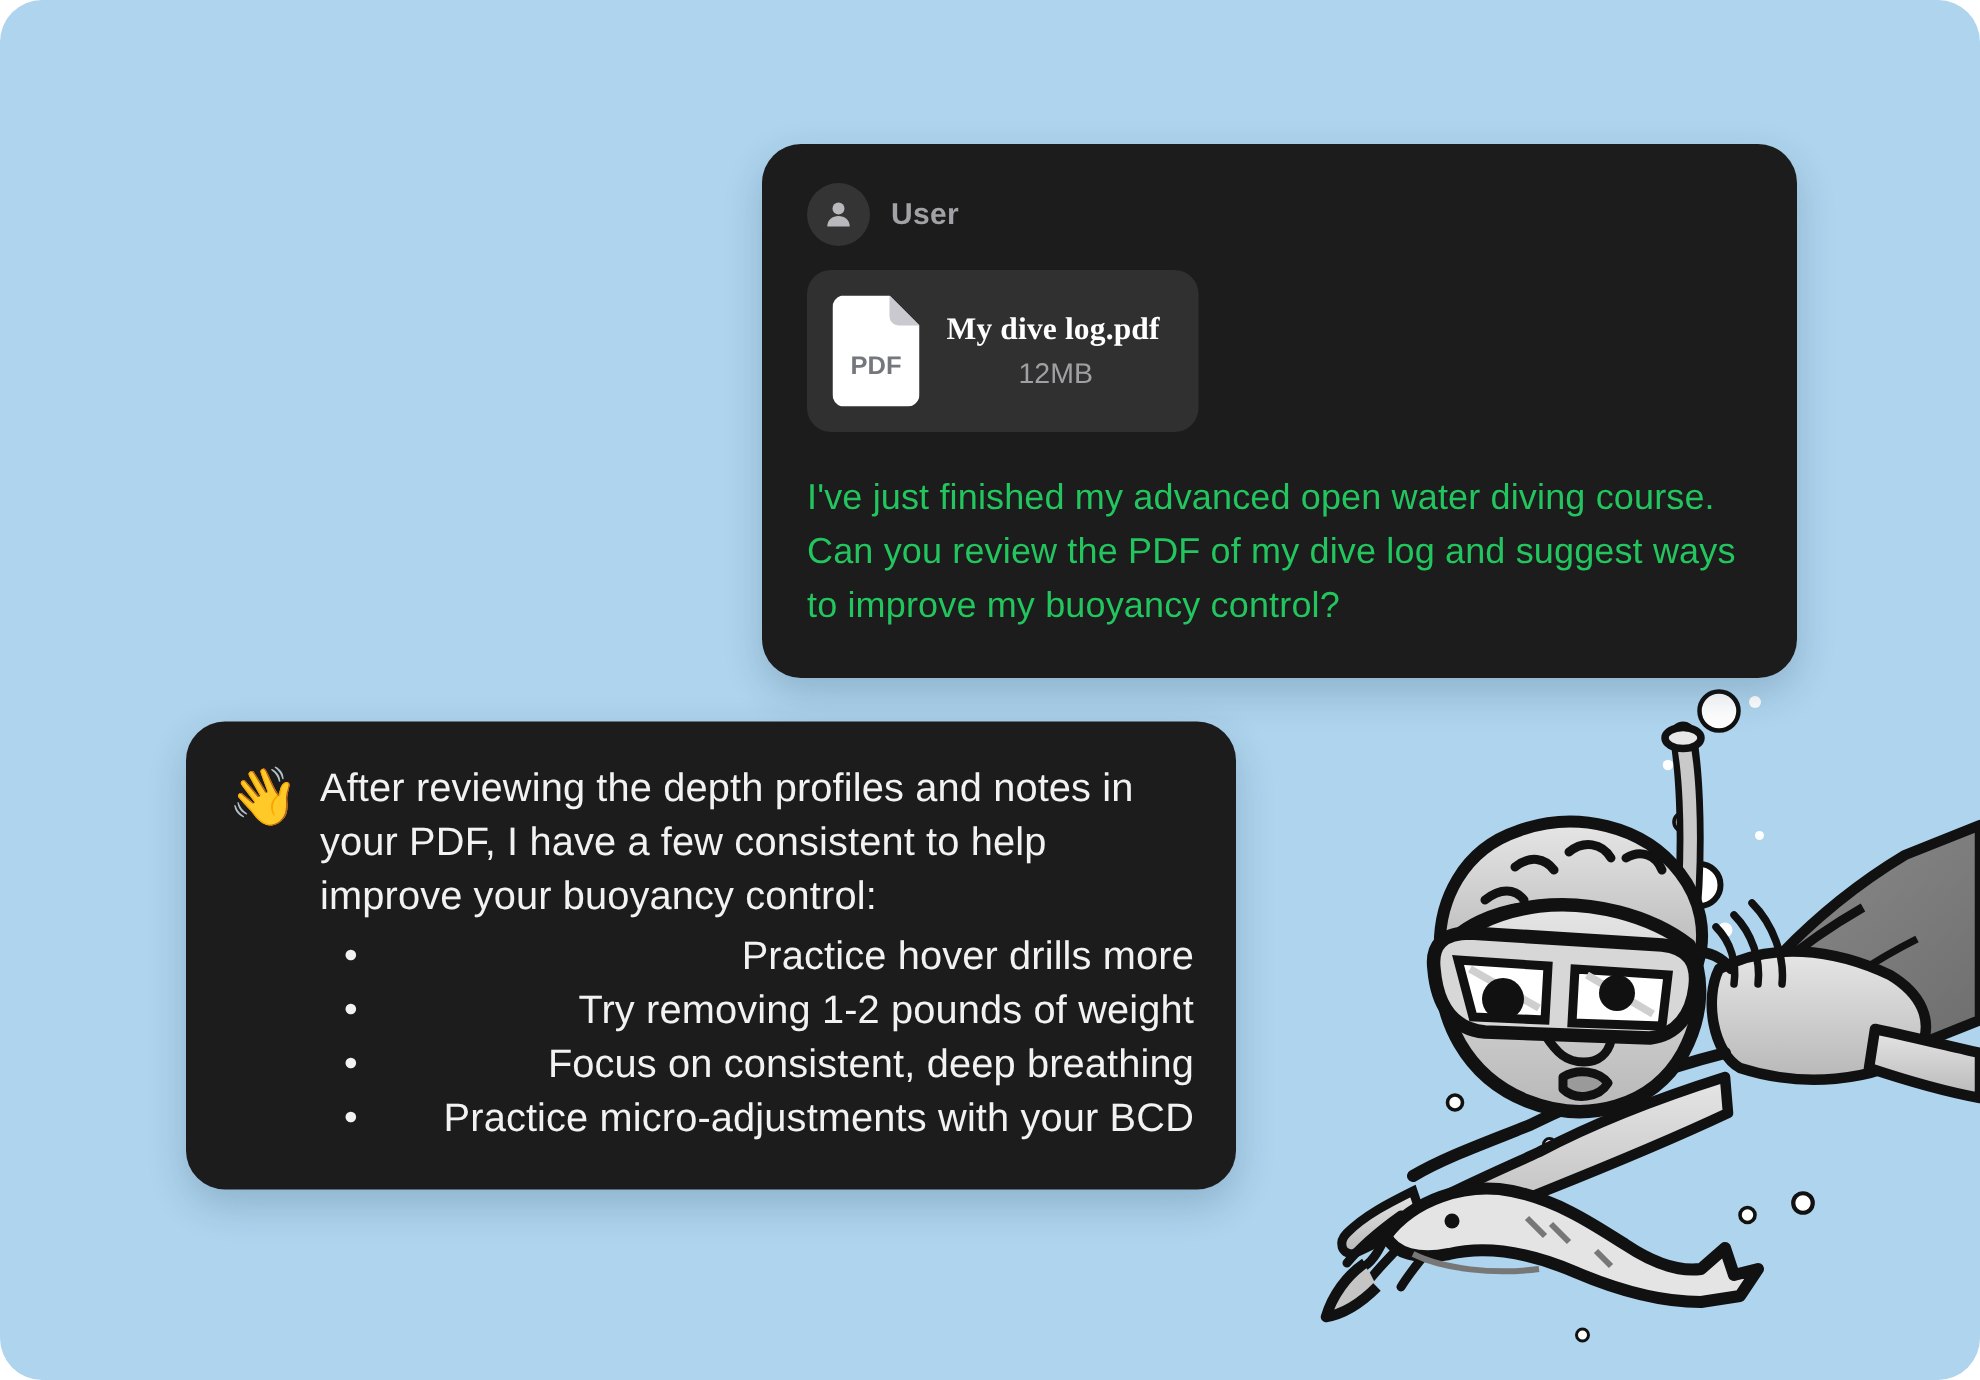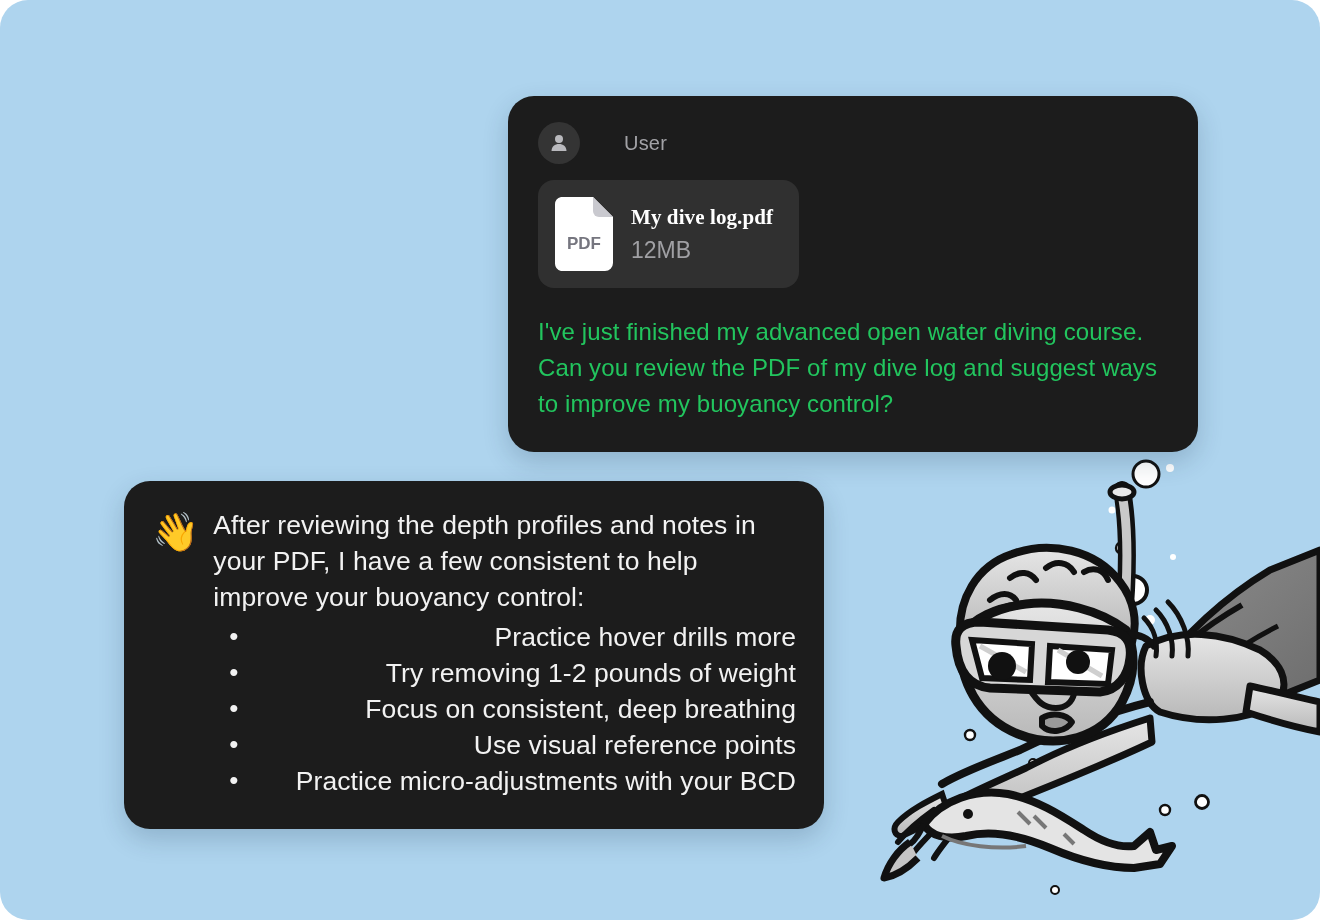--- a/index.html
+++ b/index.html
@@ -45,43 +45,42 @@
     margin-bottom:16px;
   }
   .avatar{
     width:42px; height:42px; border-radius:50%;
     background:#343434;
     display:flex; align-items:center; justify-content:center;
     flex:0 0 auto;
   }
   .avatar svg{ display:block; }
   .user-name{
-    color:#a2a2a6; font-size:20px; font-weight:normal;
+    color:#a2a2a6; font-size:20px; font-weight:bold;
     letter-spacing:.2px;
-    margin-left:30px;
   }
 
   .attachment{
     display:inline-flex; align-items:center; gap:18px;
     background:#303030;
     border-radius:16px;
     padding:17px 26px 17px 17px;
     margin-bottom:26px;
   }
   .file-icon{
     position:relative;
     width:58px; height:74px;
     flex:0 0 auto;
     border-radius:29px;
   }
   .file-icon svg{ display:block; }
 
   .file-meta{ display:flex; flex-direction:column; gap:7px; }
   .file-name{ color:#ffffff; font-size:21px; font-weight:bold; letter-spacing:.1px;font-family:Liberation Serif, serif; }
-  .file-size{ color:#a0a0a4; font-size:23px; }
+  .file-size{ color:#a0a0a4; font-size:19px;margin-left:48px; }
 
   .user-text{
     color:#22c55e;
     font-size:24px;
     line-height:36px;
     letter-spacing:.1px;
   }
 
   
   #assistant-bubble{
@@ -263,20 +262,19 @@
 
   <div class="bubble" id="assistant-bubble">
     <div class="assist-row">
       <span class="wave">👋</span>
       <div class="assist-body">
         <div class="assist-intro">After reviewing the depth profiles and notes in your PDF, I have a few consistent to help improve your buoyancy control:</div>
         <ul class="assist-list">
           <li>Practice hover drills more</li>
           <li>Try removing 1-2 pounds of weight</li>
           <li>Focus on consistent, deep breathing</li>
-          <li>Use visual reference points</li>
           <li>Practice micro-adjustments with your BCD</li>
         </ul>
       </div>
     </div>
   </div>
 
 </div>
 
 </body></html>

